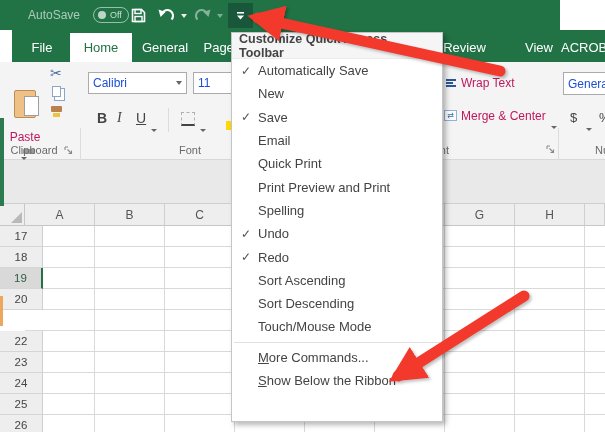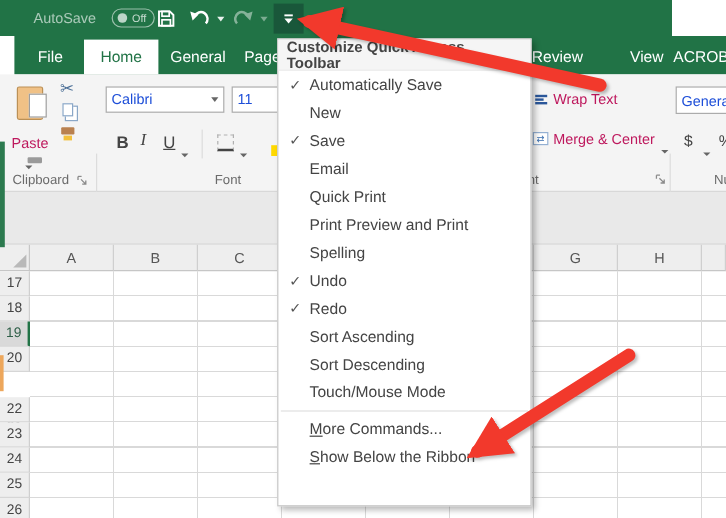--- a/index.html
+++ b/index.html
@@ -62,21 +62,21 @@
   .dots { left:118px; top:170px; font-size:13px; color:#a8a8a8; letter-spacing:0; line-height:7px; text-align:center; }
 
   
   #grid { left:0; top:204px; width:605px; height:228px; background:#fff; }
   #corner-box { left:0; top:0; width:25px; height:22px; background:#eeeeee; border-right:1px solid #c6c6c6;
      border-bottom:1px solid #c6c6c6; }
   .corner-tri { position:absolute; right:2px; bottom:2px; width:0; height:0;
      border-left:11px solid transparent; border-bottom:11px solid #b9b9b9; }
   .col-header { position:absolute; top:0; height:22px; background:#eeeeee; border-right:1px solid #cfcfcf;
      border-bottom:1px solid #c6c6c6; font-size:12px; color:#555; display:flex; align-items:center; justify-content:center; }
-  .row-header { position:absolute; left:0; width:25px; height:21px; background:#eeeeee; border-right:1px solid #cfcfcf;
+  .row-header { position:absolute; left:0; width:43px; height:21px; background:#eeeeee; border-right:1px solid #cfcfcf;
      border-bottom:1px solid #d6d6d6; font-size:11.5px; color:#444; display:flex; align-items:center; justify-content:center; }
   .row-header.selected { background:#d9d9d9; color:#2f5f48; border-right:2px solid #217346; }
   #cells { left:25px; top:22px; width:580px; height:206px;
      background-image:
        repeating-linear-gradient(to right, transparent 0, transparent 69px, #d9d9d9 69px, #d9d9d9 70px),
        repeating-linear-gradient(to bottom, transparent 0, transparent 20px, #d9d9d9 20px, #d9d9d9 21px); }
 
   
   #qat-menu { left:231px; top:32px; width:212px; height:390px; background:#fff; border:1px solid #c5c5c5;
      box-shadow:3px 3px 5px rgba(0,0,0,.28); z-index:50; }
@@ -149,21 +149,21 @@
       <div class="tab active" style="left: 58px; width: 62px;">Home</div>
       <div class="tab" style="left: 124px; width: 58px;">General</div>
       <div class="tab" style="left: 186px; width: 84px;">Page Layout</div>
       <div class="tab" style="left: 415px; width: 75px;">Review</div>
       <div class="tab" style="left: 498px; width: 58px;">View</div>
       <div class="tab" style="left: 552px; width: 56px;">ACROBAT</div>
     </div>
 
   <div id="ribbon" class="abs">
 
-    <div class="abs" style="left:4px;top:2px;width:42px;height:74px;">
+    <div class="abs" style="left:4px;top:20px;width:42px;height:74px;">
       <div class="clipboard-clip"></div>
       <div class="clipboard-body" style="left:10px;top:8px;"></div>
       <div class="clipboard-page" style="left:20px;top:14px;"></div>
       <div class="abs rib-label" style="left:0;top:48px;width:42px;text-align:center;">Paste</div>
       <div class="abs" style="left:17px;top:64px;"><span class="small-caret"></span></div>
     </div>
     <div class="scissors" style="left:50px;top:3px;">✂</div>
     <div class="copy-icon" style="left:52px;top:24px;"></div>
     <div class="painter-brush" style="left:51px;top:44px;"></div>
     <div class="painter-tip" style="left:53px;top:51px;"></div>

